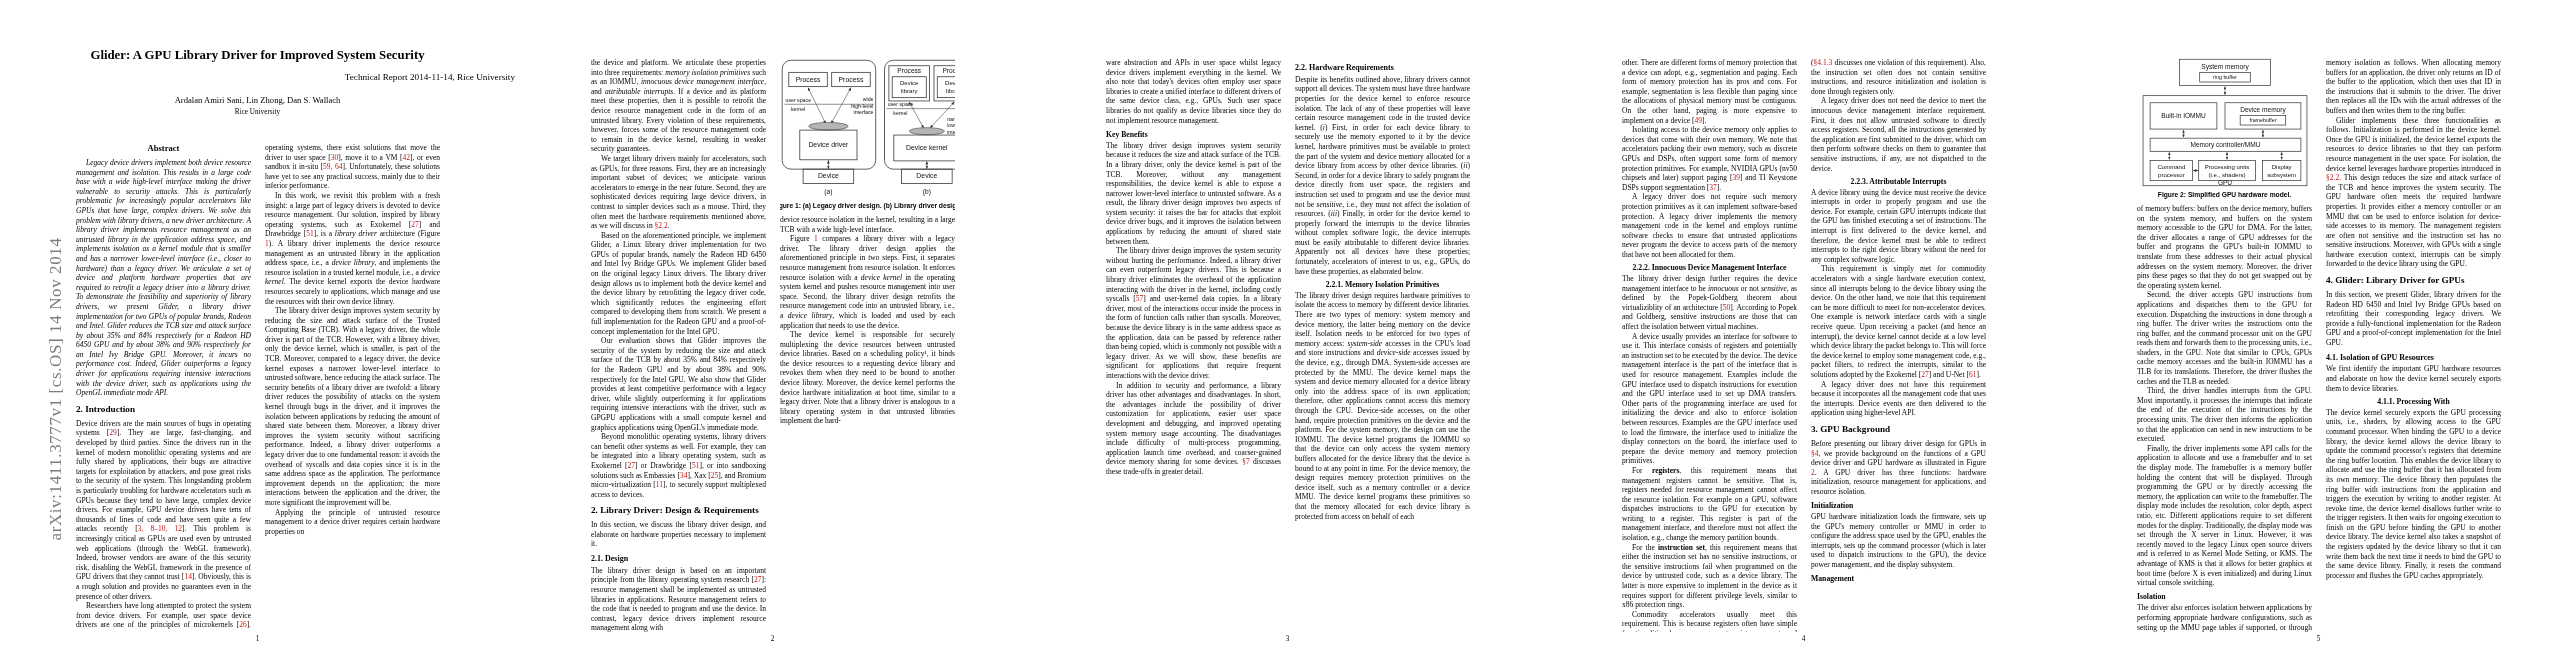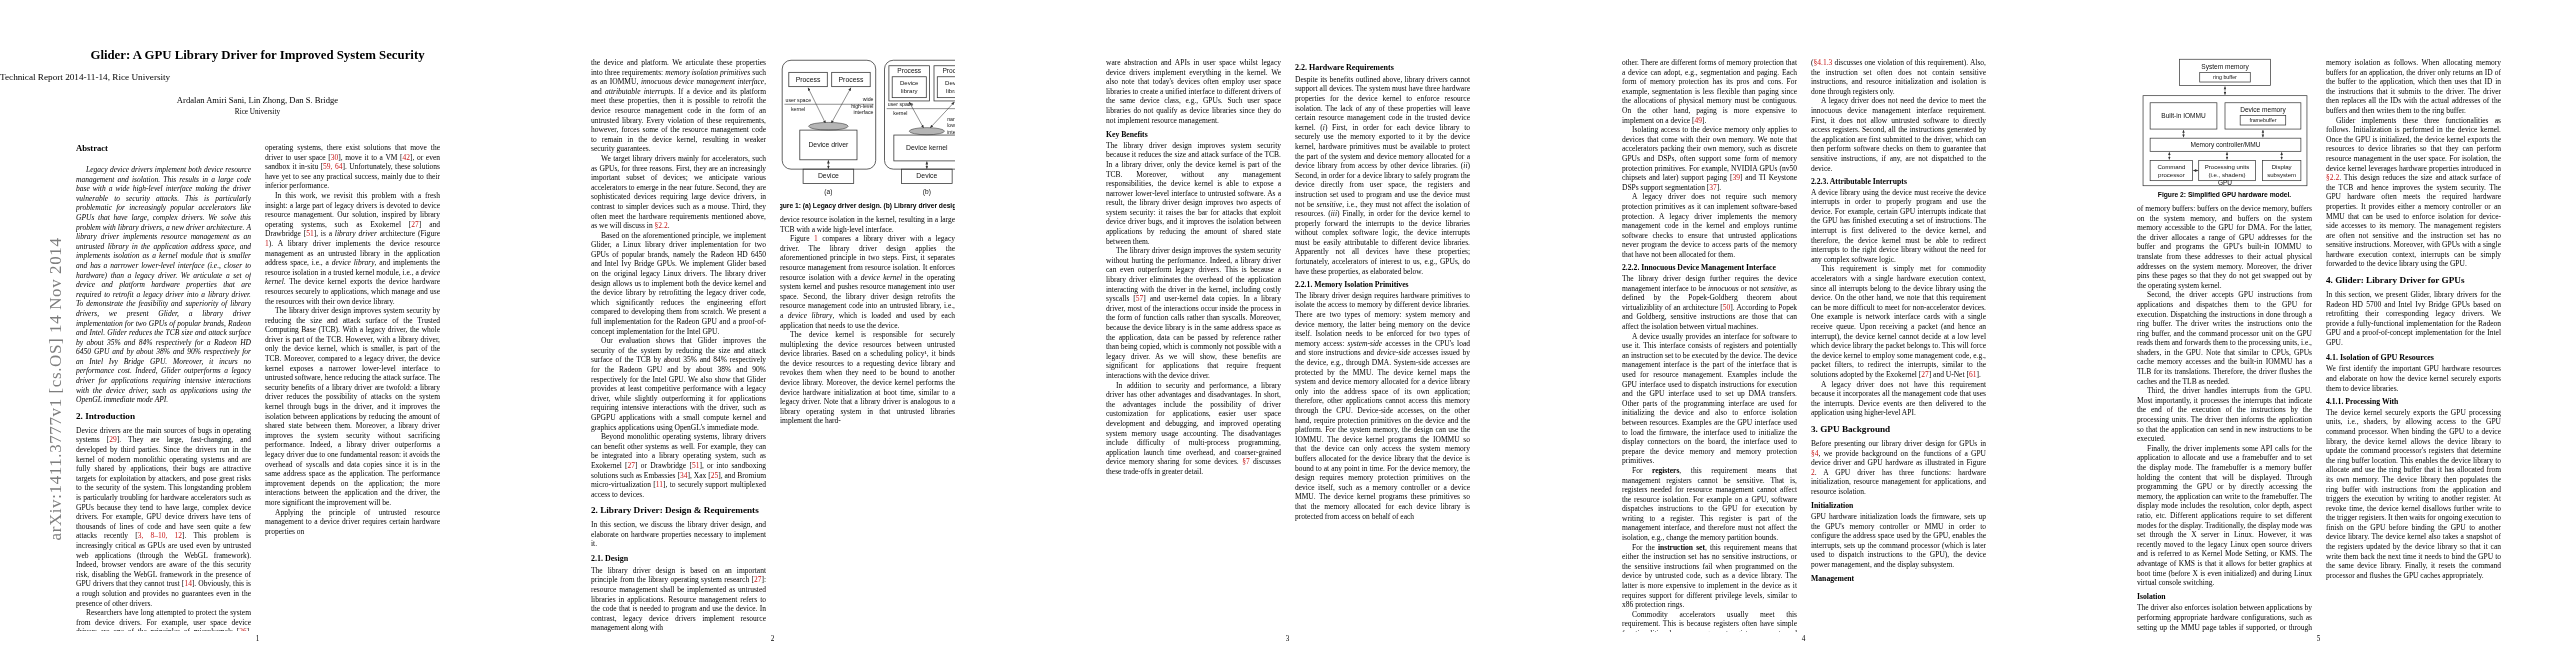--- a/index.html
+++ b/index.html
@@ -8,53 +8,53 @@
   .sheet{position:absolute;top:0;width:515px;height:667px;background:#fff;}
   .col{position:absolute;width:175px;top:58px;height:574px;overflow:hidden;text-align:justify;}
   .col-l{left:76px}
   .col-r{left:265px}
   .p1col{top:143px;height:488px}
   .flow{display:flex;flex-direction:column;min-height:100%;}
   .p{font-size:7.5px;line-height:9.6px;}
   .ind{text-indent:10px;}
   .h1{font-size:9.2px;font-weight:bold;margin:6.1px 0 3.9px;text-align:left;line-height:11px;}
   .h2{font-size:8px;font-weight:bold;margin:5px 0 2.8px;text-align:left;}
-  .h3{font-size:7.7px;font-weight:bold;margin:3.9px 0 1.7px;text-align:left;}
+  .h3{font-size:7.7px;font-weight:bold;margin:3.9px 0 1.7px;text-align:center;}
   .run{font-size:7.7px;font-weight:bold;margin:4.4px 0 2.2px;text-align:left;}
   .abs{font-style:italic;}
   .abs .em{font-style:normal;}
   .p .em{font-style:italic;}
-  .absh{font-weight:bold;font-size:8.6px;text-align:left;margin:0 0 12px;}
+  .absh{font-weight:bold;font-size:8.6px;text-align:center;margin:0 0 5px;}
   .cap{font-family:"Liberation Sans",sans-serif;font-weight:bold;font-size:6.7px;
        text-align:center;margin:1.7px -10px 5px;line-height:8.3px;white-space:nowrap;}
   .cap2{white-space:normal;margin:1.7px 0 5px;}
   .pageno{position:absolute;top:635px;left:0;width:100%;text-align:center;font-size:7.2px;}
   .htitle{position:absolute;top:48px;left:0;width:100%;text-align:center;font-weight:bold;font-size:12.8px;}
-  .hsub{position:absolute;top:72px;left:0;width:100%;text-align:left;font-size:9.2px;}
+  .hsub{position:absolute;top:72px;left:0;width:100%;text-align:right;font-size:9.2px;}
   .hauth{position:absolute;top:95px;left:0;width:100%;text-align:center;font-size:8.6px;}
   .haff{position:absolute;top:108px;left:0;width:100%;text-align:center;font-size:7.2px;}
   .stamp{position:absolute;left:56px;top:389px;transform:translate(-50%,-50%) rotate(-90deg);
          font-size:17px;color:#7e7e7e;white-space:nowrap;letter-spacing:0.6px;}
   .figsvg{display:block;margin:0 auto;}
   svg text{font-family:"Liberation Sans",sans-serif;fill:#111;}
   svg .bx{fill:none;stroke:#333;stroke-width:1.4;}
   svg .ln{stroke:#333;stroke-width:1;fill:none;}
   svg .el{fill:#b5b5b5;stroke:#333;stroke-width:1;}
   .ref{color:#c41414;}
 </style>
 </head>
 <body>
 
 <div id="canvas">
 
   <div class="sheet" style="left:0">
     <div class="stamp" style="color: rgb(126, 126, 126);">arXiv:1411.3777v1  [cs.OS]  14 Nov 2014</div>
     <div class="htitle">Glider: A GPU Library Driver for Improved System Security</div>
     <div class="hsub">Technical Report 2014-11-14, Rice University</div>
-    <div class="hauth">Ardalan Amiri Sani, Lin Zhong, Dan S. Bridge</div>
+    <div class="hauth">Ardalan Amiri Sani, Lin Zhong, Dan S. Wallach</div>
     <div class="haff">Rice University</div>
     <div class="col col-l p1col">
         <div class="flow">
           <div class="absh">Abstract</div>
           <div class="abs p ind">Legacy device drivers implement both device resource management and isolation. This results in a large code base with a wide high-level interface making the driver vulnerable to security attacks. This is particularly problematic for increasingly popular accelerators like GPUs that have large, complex drivers. We solve this problem with <span class="em">library drivers</span>, a new <span class="em">driver architecture</span>. A library driver implements resource management as an untrusted library in the application address space, and implements isolation as a kernel module that is smaller and has a narrower lower-level interface (i.e., closer to hardware) than a legacy driver. We articulate a set of device and platform hardware properties that are required to retrofit a legacy driver into a library driver. To demonstrate the feasibility and superiority of library drivers, we present Glider, a library driver implementation for two GPUs of popular brands, Radeon and Intel. Glider reduces the TCB size and attack surface by about 35% and 84% respectively for a Radeon HD 6450 GPU and by about 38% and 90% respectively for an Intel Ivy Bridge GPU. Moreover, it incurs no performance cost. Indeed, Glider outperforms a legacy driver for applications requiring intensive interactions with the device driver, such as applications using the OpenGL immediate mode API.</div>
           <div class="h1">2. Introduction</div>
           <div class="p">Device drivers are the main sources of bugs in operating systems [<span class="ref" style="color: rgb(196, 20, 20);">29</span>]. They are large, fast-changing, and developed by third parties. Since the drivers run in the kernel of modern monolithic operating systems and are fully shared by applications, their bugs are attractive targets for exploitation by attackers, and pose great risks to the security of the system. This longstanding problem is particularly troubling for hardware accelerators such as GPUs because they tend to have large, complex device drivers. For example, GPU device drivers have tens of thousands of lines of code and have seen quite a few attacks recently [<span class="ref" style="color: rgb(196, 20, 20);">3, 8–10, 12</span>]. This problem is increasingly critical as GPUs are used even by untrusted web applications (through the WebGL framework). Indeed, browser vendors are aware of the this security risk, disabling the WebGL framework in the presence of GPU drivers that they cannot trust [<span class="ref" style="color: rgb(196, 20, 20);">14</span>]. Obviously, this is a rough solution and provides no guarantees even in the presence of other drivers.</div>
           <div class="p ind">Researchers have long attempted to protect the system from device drivers. For example, user space device drivers are one of the principles of microkernels [<span class="ref" style="color: rgb(196, 20, 20);">26</span>]. Even for monolithic</div>
         </div>
       </div>
@@ -247,21 +247,21 @@
           <div class="p ind">Finally, the driver implements some API calls for the application to allocate and use a framebuffer and to set the display mode. The framebuffer is a memory buffer holding the content that will be displayed. Through programming the GPU or by directly accessing the memory, the application can write to the framebuffer. The display mode includes the resolution, color depth, aspect ratio, etc. Different applications require to set different modes for the display. Traditionally, the display mode was set through the X server in Linux. However, it was recently moved to the legacy Linux open source drivers and is referred to as Kernel Mode Setting, or KMS. The advantage of KMS is that it allows for better graphics at boot time (before X is even initialized) and during Linux virtual console switching.</div>
           <div class="run">Isolation</div>
           <div class="p">The driver also enforces isolation between applications by performing appropriate hardware configurations, such as setting up the MMU page tables if supported, or through software checks. For instance, a legacy GPU driver enforces software</div>
         </div>
     </div>
     <div class="col col-r">
         <div class="flow">
           <div class="p">memory isolation as follows. When allocating memory buffers for an application, the driver only returns an ID of the buffer to the application, which then uses that ID in the instructions that it submits to the driver. The driver then replaces all the IDs with the actual addresses of the buffers and then writes them to the ring buffer.</div>
           <div class="p ind">Glider implements these three functionalities as follows. Initialization is performed in the device kernel. Once the GPU is initialized, the device kernel exports the resources to device libraries so that they can perform resource management in the user space. For isolation, the device kernel leverages hardware properties introduced in <span class="ref" style="color: rgb(196, 20, 20);">§2.2</span>. This design reduces the size and attack surface of the TCB and hence improves the system security. The GPU hardware often meets the required hardware properties. It provides either a memory controller or an MMU that can be used to enforce isolation for device-side accesses to its memory. The management registers are often not sensitive and the instruction set has no sensitive instructions. Moreover, with GPUs with a single hardware execution context, interrupts can be simply forwarded to the device library using the GPU.</div>
           <div class="h1">4. Glider: Library Driver for GPUs</div>
-          <div class="p">In this section, we present Glider, library drivers for the Radeon HD 5700 and Intel Ivy Bridge GPUs based on retrofitting their corresponding legacy drivers. We provide a fully-functional implementation for the Radeon GPU and a proof-of-concept implementation for the Intel GPU.</div>
+          <div class="p">In this section, we present Glider, library drivers for the Radeon HD 6450 and Intel Ivy Bridge GPUs based on retrofitting their corresponding legacy drivers. We provide a fully-functional implementation for the Radeon GPU and a proof-of-concept implementation for the Intel GPU.</div>
           <div class="h2">4.1. Isolation of GPU Resources</div>
           <div class="p">We first identify the important GPU hardware resources and elaborate on how the device kernel securely exports them to device libraries.</div>
           <div class="h3">4.1.1. Processing With</div>
           <div class="p">The device kernel securely exports the GPU processing units, i.e., shaders, by allowing access to the GPU command processor. When binding the GPU to a device library, the device kernel allows the device library to update the command processor's registers that determine the ring buffer location. This enables the device library to allocate and use the ring buffer that it has allocated from its own memory. The device library then populates the ring buffer with instructions from the application and triggers the execution by writing to another register. At revoke time, the device kernel disallows further write to the trigger registers. It then waits for ongoing execution to finish on the GPU before binding the GPU to another device library. The device kernel also takes a snapshot of the registers updated by the device library so that it can write them back the next time it needs to bind the GPU to the same device library. Finally, it resets the command processor and flushes the GPU caches appropriately.</div>
         </div>
       </div>
     <div class="pageno">5</div>
   </div>
 
 </div>

